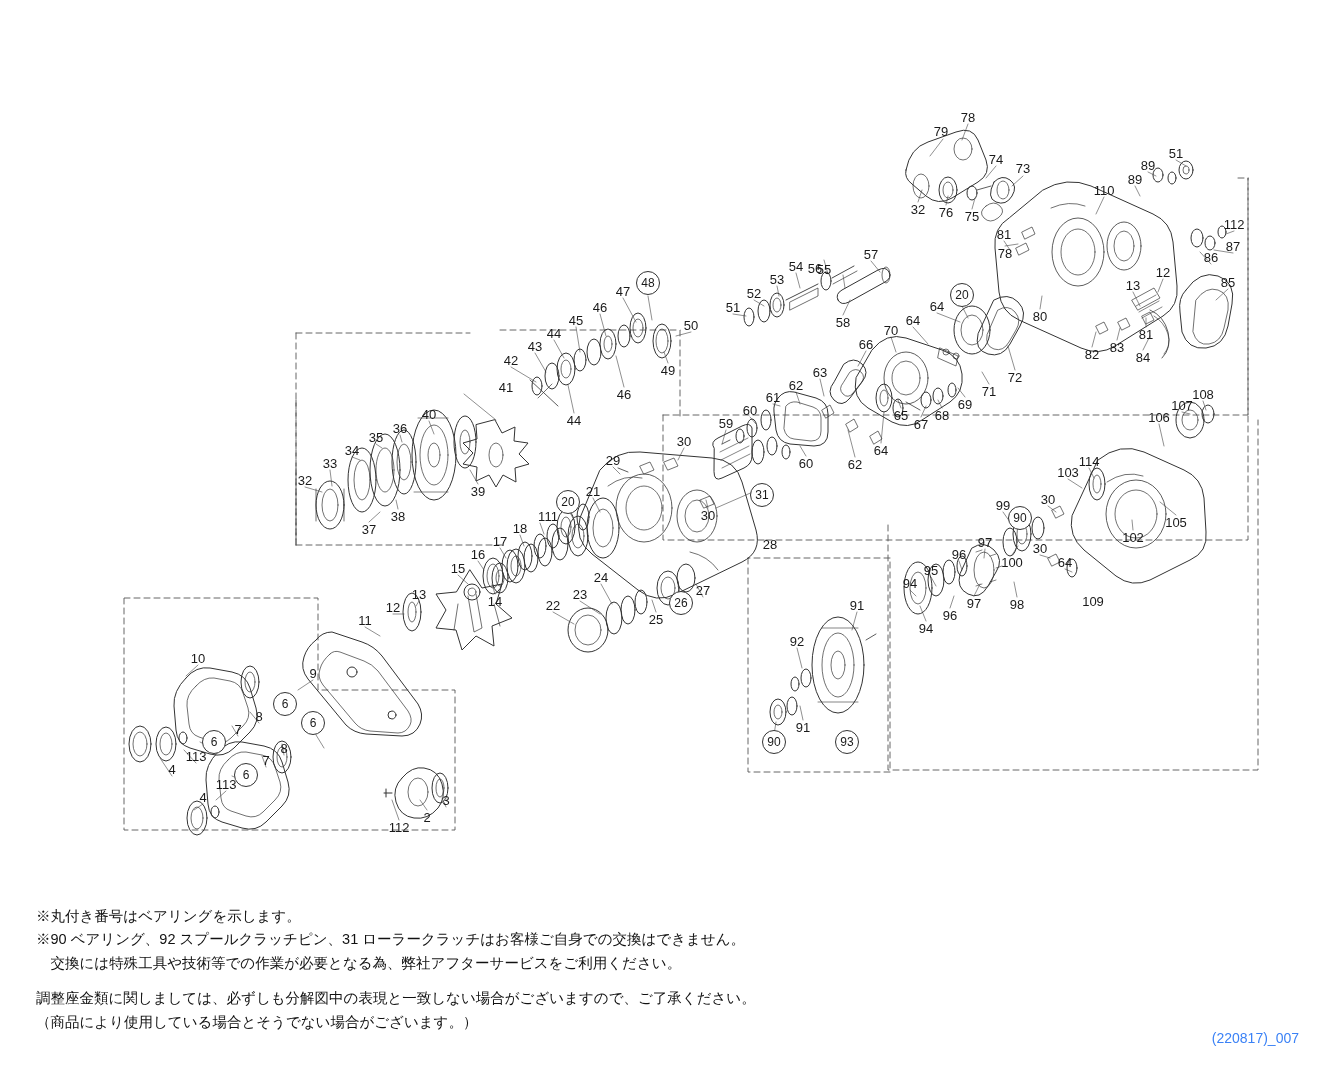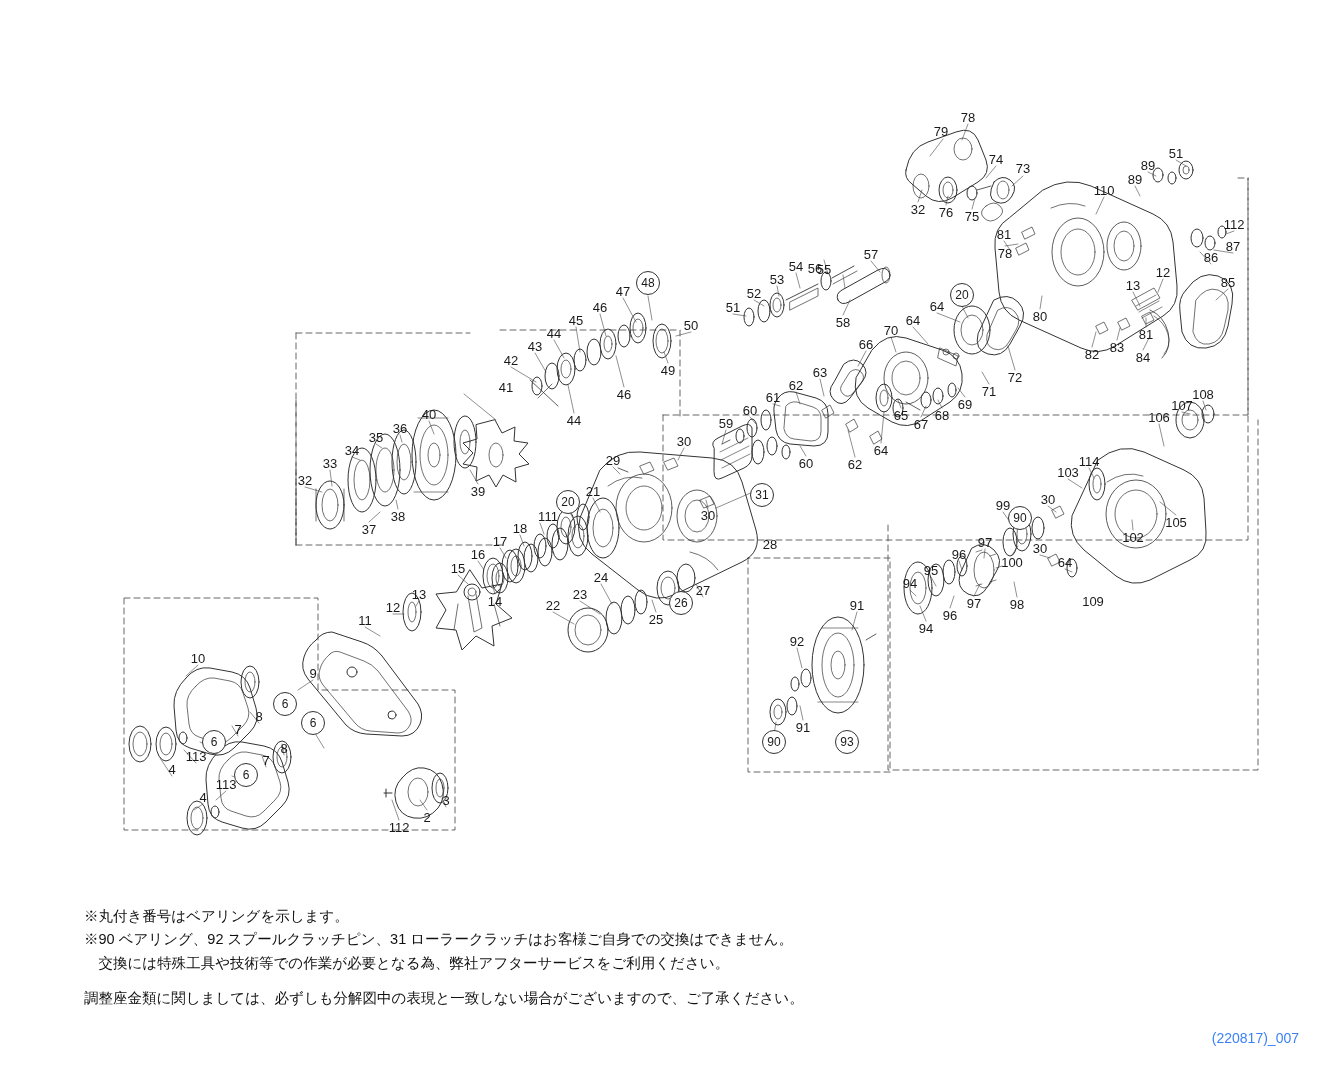--- a/index.html
+++ b/index.html
@@ -33,21 +33,20 @@
     background:#fff;
   }
   .notes{
     position:absolute;
     left:36px;
     top:905px;
     width:1100px;
     font-size:14.5px;
     line-height:1.62;
     color:#111;
-    margin-left:48px;
   }
   .notes div{white-space:nowrap;}
   .notes .gap{height:12px;}
   .docid{
     position:absolute;
     right:26px;
     bottom:28px;
     font-size:14px;
     color:#3b82f6;
   }
@@ -630,15 +629,16 @@
     <div class="callout" style="left: 427px; top: 817px;">2</div>
     <div class="callout" style="left: 446px; top: 800px;">3</div>
   </div>
 
 <div class="notes">
   <div>※丸付き番号はベアリングを示します。</div>
   <div>※90 ベアリング、92 スプールクラッチピン、31 ローラークラッチはお客様ご自身での交換はできません。</div>
   <div>　交換には特殊工具や技術等での作業が必要となる為、弊社アフターサービスをご利用ください。</div>
   <div class="gap"></div>
   <div>調整座金類に関しましては、必ずしも分解図中の表現と一致しない場合がございますので、ご了承ください。</div>
+  <div>（商品により使用している場合とそうでない場合がございます。）</div>
 </div>
 
 <div class="docid">(220817)_007</div>
 
 </body></html>

